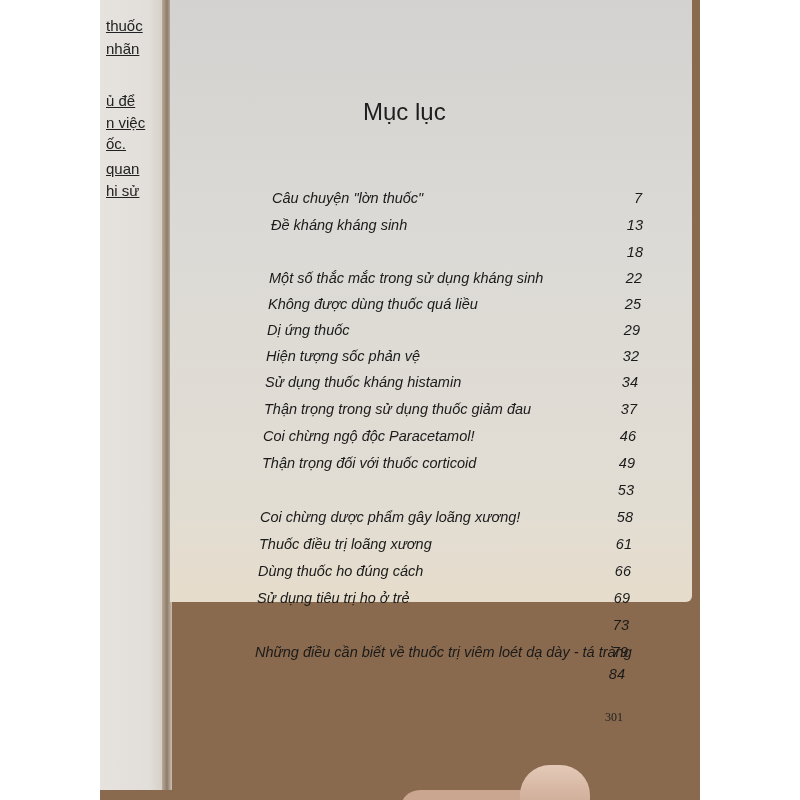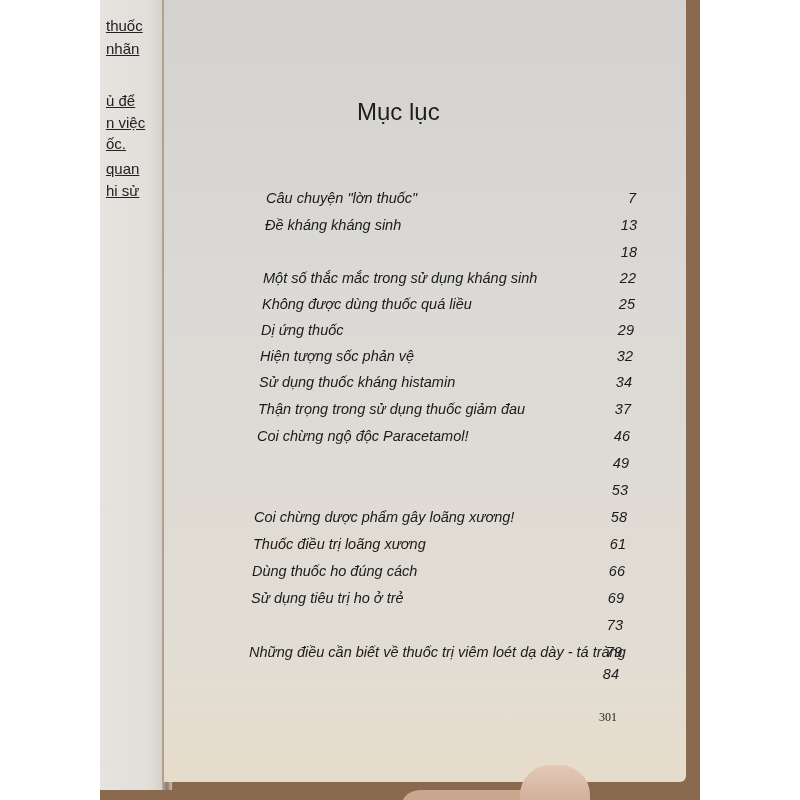--- a/index.html
+++ b/index.html
@@ -1,21 +1,21 @@
 <!DOCTYPE html>
 <html><head>
 <meta charset="utf-8">
 <style>
   html, body { margin:0; padding:0; }
   body { width:800px; height:800px; background:#ffffff; position:relative; overflow:hidden; font-family:"Liberation Sans", sans-serif; }
   .photo { position:absolute; left:100px; top:0; width:600px; height:800px; background:#8a6a4e; overflow:hidden; }
   .left-page { position:absolute; left:0; top:0; width:70px; height:790px; background:linear-gradient(90deg,#e6e3de 0%,#e2dfda 70%,#cfc7bc 100%); }
   .left-page .frag { position:absolute; left:6px; font-size:15px; color:#222; white-space:nowrap;text-decoration:underline; }
   .spine { position:absolute; left:62px; top:0; width:10px; height:790px; background:linear-gradient(90deg,#b9ab9a,#8e7c68 50%,#c9c0b4); }
-  .main-page { position:absolute; left:64px; top:0; width:522px; height:782px; background:linear-gradient(180deg,#d4d2d0 0%,#dcdad6 40%,#e2ddd3 85%,#e6dccb 100%); border-bottom-right-radius:6px;text-decoration:underline; }
+  .main-page { position:absolute; left:70px; top:0; width:522px; height:602px; background:linear-gradient(180deg,#d4d2d0 0%,#dcdad6 40%,#e2ddd3 85%,#e6dccb 100%); border-bottom-right-radius:6px;text-decoration:underline; }
   .title { position:absolute; left:193px; top:98px; font-size:24px; color:#1e1e1e; }
   .toc { position:absolute; left:0; top:0; width:100%; }
   .toc-row { position:absolute; height:22px; font-style:italic; font-size:14.5px; color:#1a1a1a; white-space:nowrap; }
   .toc-title { position:absolute; left:0; top:0; }
   .toc-page { position:absolute; top:0; text-align:right; width:40px; }
   .page-number { position:absolute; left:435px; top:710px; font-family:"Liberation Serif", serif; font-size:12px; color:#222; }
   .thumb { position:absolute; left:420px; top:765px; width:70px; height:50px; border-radius:30px 30px 0 0; background:linear-gradient(180deg,#e4c9b8,#c9a58f); }
   .thumb2 { position:absolute; left:300px; top:790px; width:160px; height:30px; border-radius:20px 20px 0 0; background:#caa690; }
 </style>
 </head>
@@ -70,20 +70,21 @@
         </div>
       <div class="toc-row" style="top:401px;left:94px;width:410px">
           <span class="toc-title">Thận trọng trong sử dụng thuốc giảm đau</span>
           <span class="toc-page" style="left:333px">37</span>
         </div>
       <div class="toc-row" style="top:428px;left:93px;width:410px">
           <span class="toc-title">Coi chừng ngộ độc Paracetamol!</span>
           <span class="toc-page" style="left:333px">46</span>
         </div>
       <div class="toc-row" style="top:455px;left:92px;width:410px">
+          <span class="toc-title">Thận trọng đối với thuốc corticoid</span>
           <span class="toc-page" style="left:333px">49</span>
         </div>
       <div class="toc-row" style="top:482px;left:91px;width:410px">
           <span class="toc-page" style="left:333px">53</span>
         </div>
       <div class="toc-row" style="top:509px;left:90px;width:410px">
           <span class="toc-title">Coi chừng dược phẩm gây loãng xương!</span>
           <span class="toc-page" style="left:333px">58</span>
         </div>
       <div class="toc-row" style="top:536px;left:89px;width:410px">

